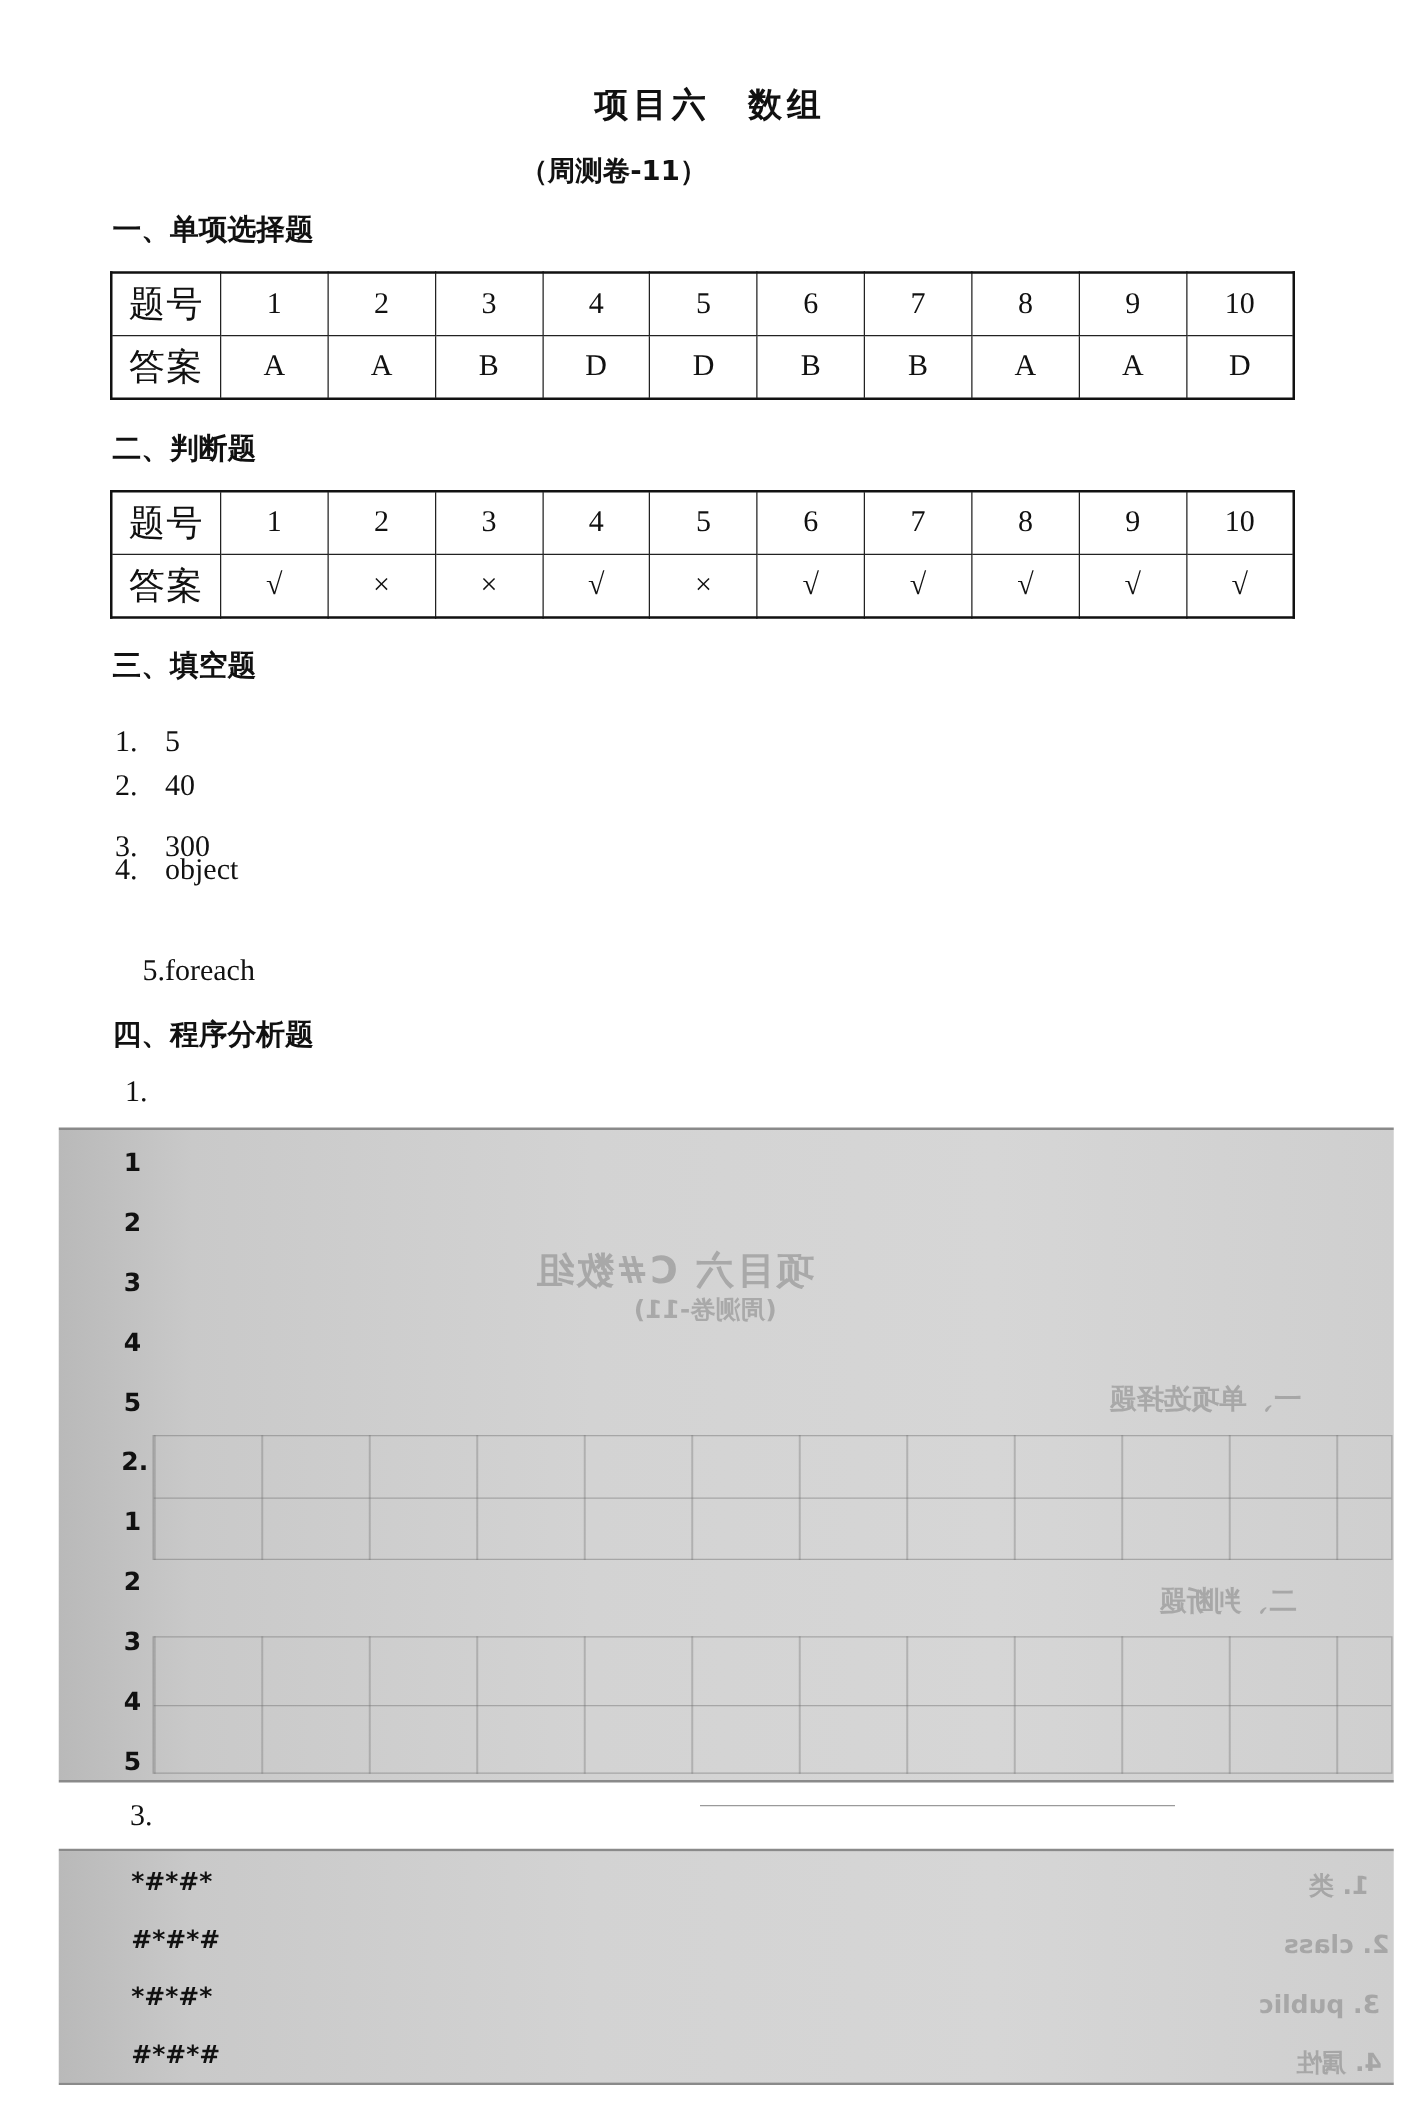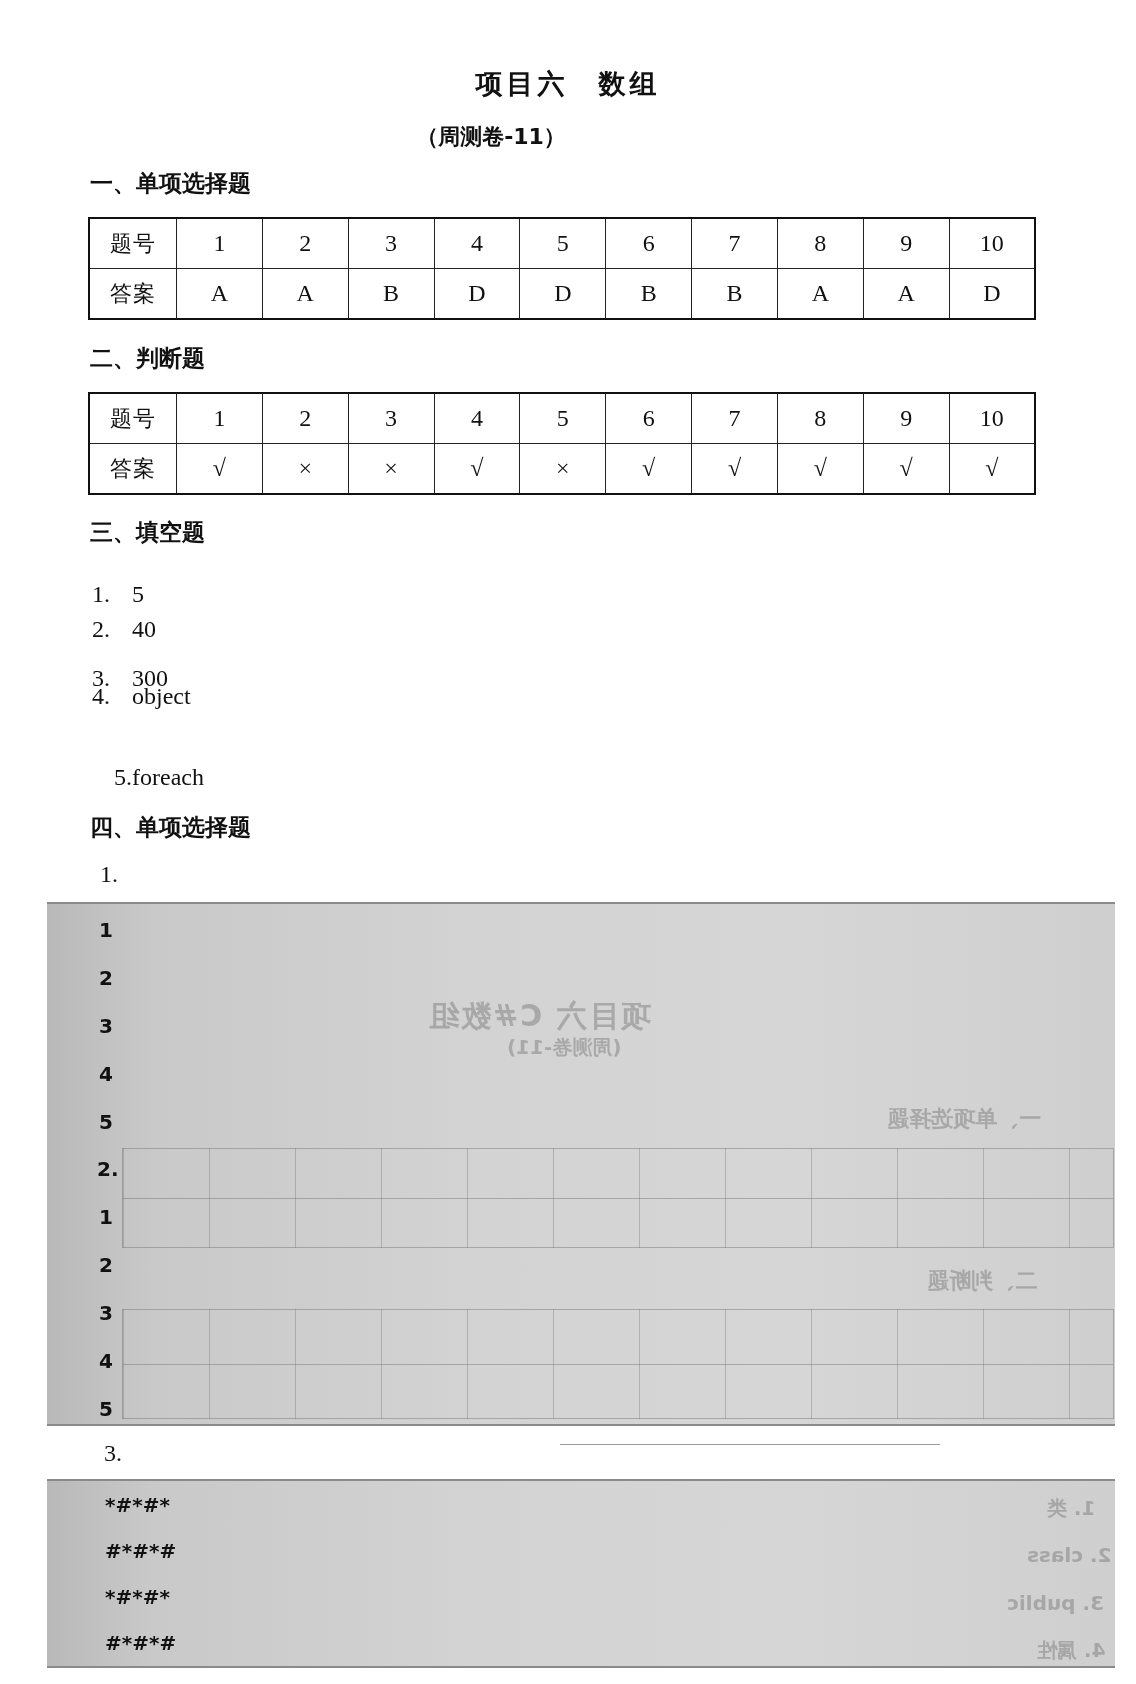--- a/index.html
+++ b/index.html
@@ -22,21 +22,21 @@
     }
     table.ans {
       position: absolute; left: 88px; width: 948px; border-collapse: collapse;
       border: 2.5px solid #111; table-layout: fixed;
     }
     table.ans td {
       border: 1.5px solid #222; height: 49px; text-align: center; vertical-align: middle;
       font-family: "Liberation Serif", "DejaVu Serif", serif; font-size: 24px; padding: 0;
     }
     table.ans td.rowhead {
-      width: 86px; font-family: "DejaVu Sans", sans-serif; font-size: 22px; letter-spacing: 1px; margin-top: 11px;
+      width: 86px; font-family: "DejaVu Sans", sans-serif; font-size: 29px; letter-spacing: 1px; margin-top: 11px;
     }
     .fill-item {
       position: absolute; left: 92px; font-family: "Liberation Serif", "DejaVu Serif", serif; font-size: 24px;
     }
     .fill-item .num { display: inline-block; width: 40px; }
     .prog-num {
       position: absolute; left: 100px; font-family: "Liberation Serif", "DejaVu Serif", serif; font-size: 24px;
     }
     .scan {
       position: absolute; left: 47px; width: 1068px;
@@ -146,21 +146,21 @@
 <div class="fill-item" style="top:665px;">
   <span class="num">3.</span><span>300</span>
 </div>
 <div class="fill-item" style="top:683px;">
   <span class="num">4.</span><span>object</span>
 </div>
 <div class="fill-item" style="top:764px;text-align:right;">
   <span class="num">5.</span><span>foreach</span>
 </div>
 
-<div class="section-heading" style="top:812px;">四、单项选择题</div>
+<div class="section-heading" style="top:812px;">四、程序分析题</div>
 <div class="prog-num" style="top:861px;">1.</div>
 
 <div class="scan" style="top:902px; height:520px;">
 
   <div class="ghost" style="left:380px; top:92px; font-size:30px; letter-spacing:2px;">项目六 C#数组</div>
   <div class="ghost" style="left:460px; top:130px; font-size:20px;">(周测卷-11)</div>
   <div class="ghost" style="left:840px; top:200px; font-size:22px;">一、单项选择题</div>
   <div class="ghost-grid" style="left:75px; top:244px; width:990px; height:98px;">
       <div class="mid"></div>
     </div>

